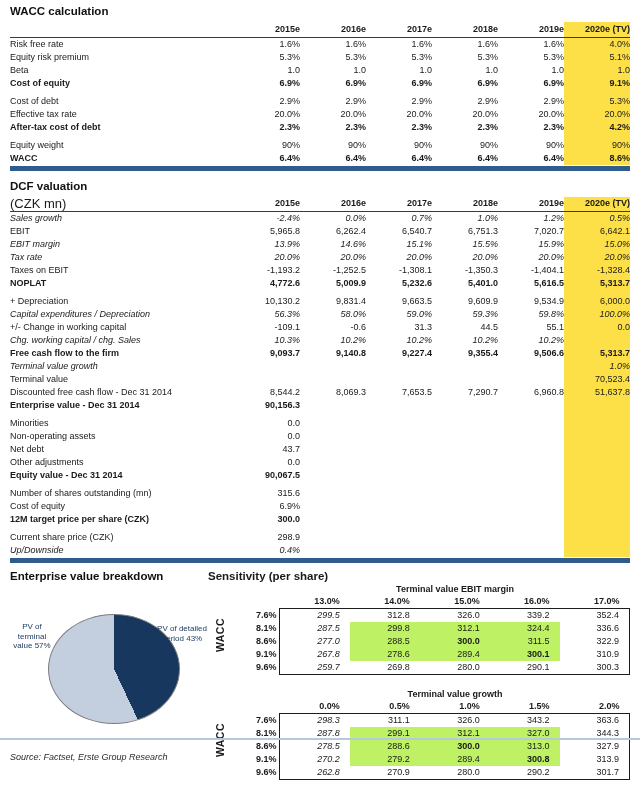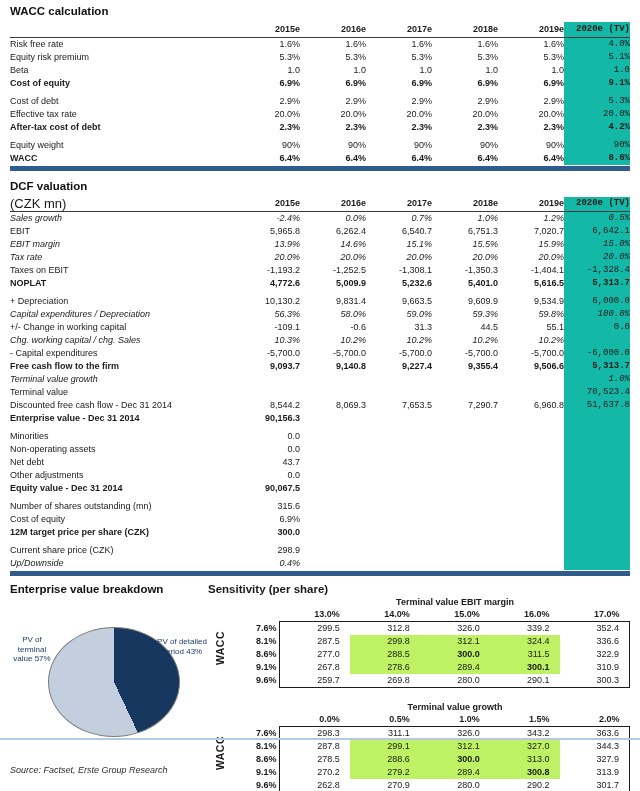--- a/index.html
+++ b/index.html
@@ -15,21 +15,21 @@
 
   
   table.fin { width:620px; border-collapse:collapse; table-layout:fixed; font-size:9px; }
   table.fin col.c-lbl { width:224px; }
   table.fin col.c-num { width:66px; }
   table.fin th, table.fin td { padding:0; height:13px; line-height:13px; white-space:nowrap; overflow:hidden; }
   table.fin thead th { border-bottom:1.5px solid #3a3a3a; font-weight:bold; height:15px; }
   table.fin thead th.unit { font-weight:normal; font-size:13px; text-align:left; }
   table.fin .lbl { text-align:left; }
   table.fin .num { text-align:right; }
-  table.fin .tv { background:#14b8a6;font-family:Liberation Mono, monospace; }
+  table.fin .tv { background:#fde047; }
   .bold { font-weight:bold; }
   .italic { font-style:italic; }
   table.fin tr.spacer td { height:5px; line-height:5px; }
   .bluebar { height:5px; width:620px; background:#2f5b8d; margin-top:1px; }
 
   .wacc-block { margin-bottom:9px; }
   .wacc-block .sec-title { margin-bottom:5px; }
   .dcf-block .sec-title { margin-bottom:5px; }
 
   
@@ -58,21 +58,21 @@
   .sens-wrap { display:flex; }
   .waxis { width:24px; display:flex; align-items:center; justify-content:center; }
   .waxis span { transform:rotate(-90deg); font-weight:bold; font-size:10.5px; letter-spacing:0.5px; }
   table.sens { border-collapse:collapse; font-size:9px; table-layout:fixed; }
   table.sens col.c-rl { width:48px; }
   table.sens col.c-v { width:70px; }
   table.sens th, table.sens td { padding:0; height:13px; line-height:13px; white-space:nowrap; }
   table.sens th.rowlbl { text-align:right; padding-right:3px; font-weight:bold; }
   table.sens th.colhdr { text-align:right; padding-right:10px; font-weight:bold; }
   table.sens td.val { text-align:right; padding-right:10px; }
-  table.sens td.bl { border-left:1.5px solid #1c1c1c; }
+  table.sens td.bl { border-left:1.5px solid #1c1c1c;font-style:italic; }
   table.sens td.br { border-right:1.5px solid #1c1c1c; }
   table.sens tr.rt td { border-top:1.5px solid #1c1c1c; }
   table.sens tr.rb td { border-bottom:1.5px solid #1c1c1c; }
   table.sens td.shade { background:#bef264; }
   .sens-gap { height:13px; }
 
   .footrule { position:absolute; left:0; bottom:1px; width:640px; height:2px; background:#b7c9e0; }
 </style>
 </head>
 <body>
@@ -325,29 +325,20 @@
               <td class="num  tv">0.0</td>
             </tr>
             <tr>
               <td class="lbl italic">Chg. working capital / chg. Sales</td>
               <td class="num italic">10.3%</td>
               <td class="num italic">10.2%</td>
               <td class="num italic">10.2%</td>
               <td class="num italic">10.2%</td>
               <td class="num italic">10.2%</td>
               <td class="num italic tv"></td>
-            </tr>
-            <tr>
-              <td class="lbl ">- Capital expenditures</td>
-              <td class="num ">-5,700.0</td>
-              <td class="num ">-5,700.0</td>
-              <td class="num ">-5,700.0</td>
-              <td class="num ">-5,700.0</td>
-              <td class="num ">-5,700.0</td>
-              <td class="num  tv">-6,000.0</td>
             </tr>
             <tr>
               <td class="lbl bold">Free cash flow to the firm</td>
               <td class="num bold">9,093.7</td>
               <td class="num bold">9,140.8</td>
               <td class="num bold">9,227.4</td>
               <td class="num bold">9,355.4</td>
               <td class="num bold">9,506.6</td>
               <td class="num bold tv">5,313.7</td>
             </tr>

